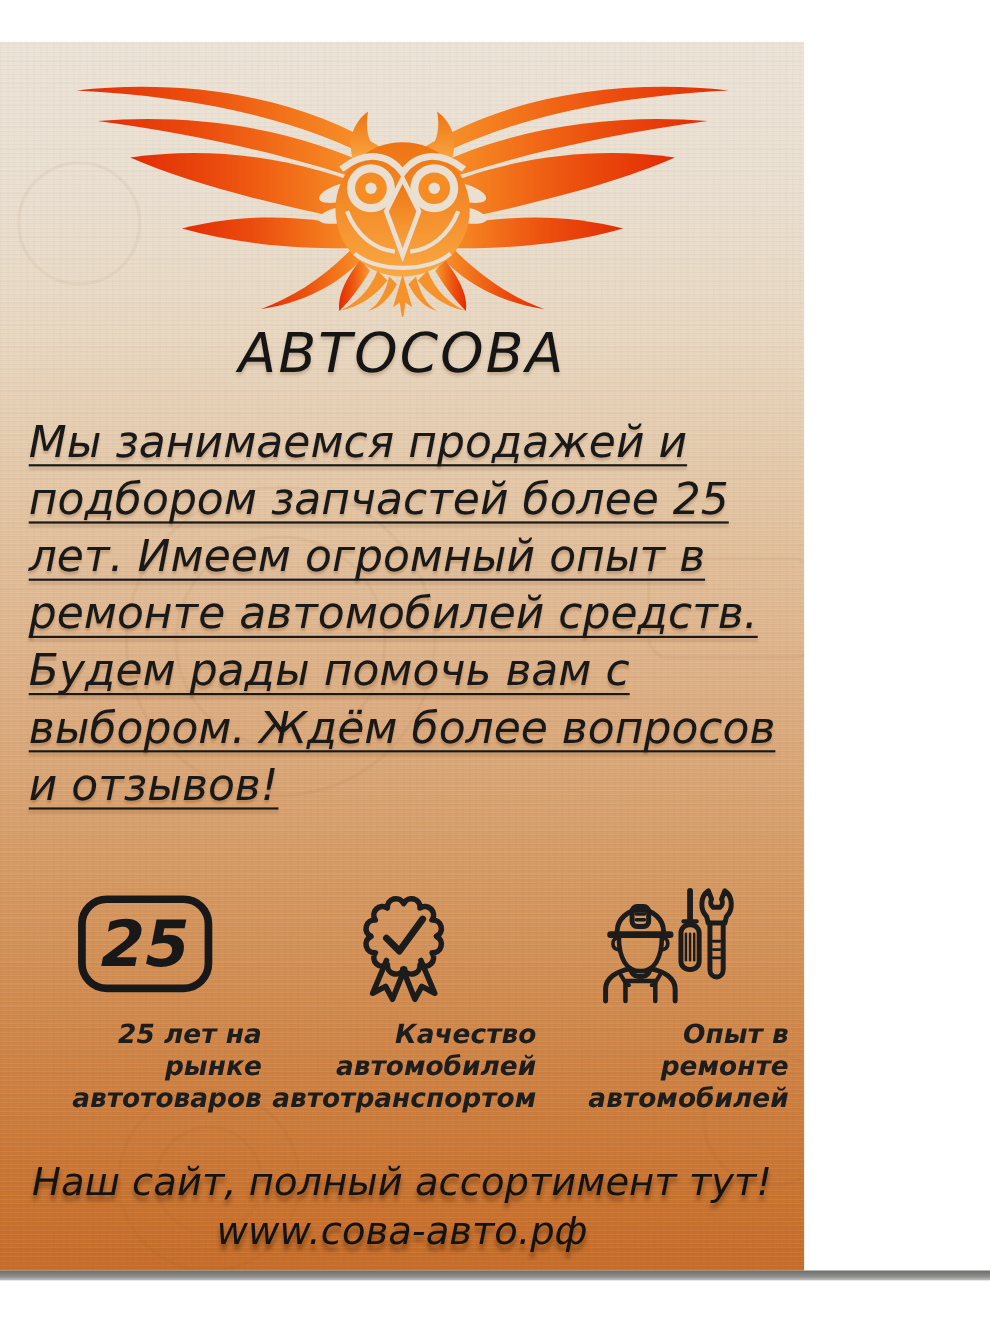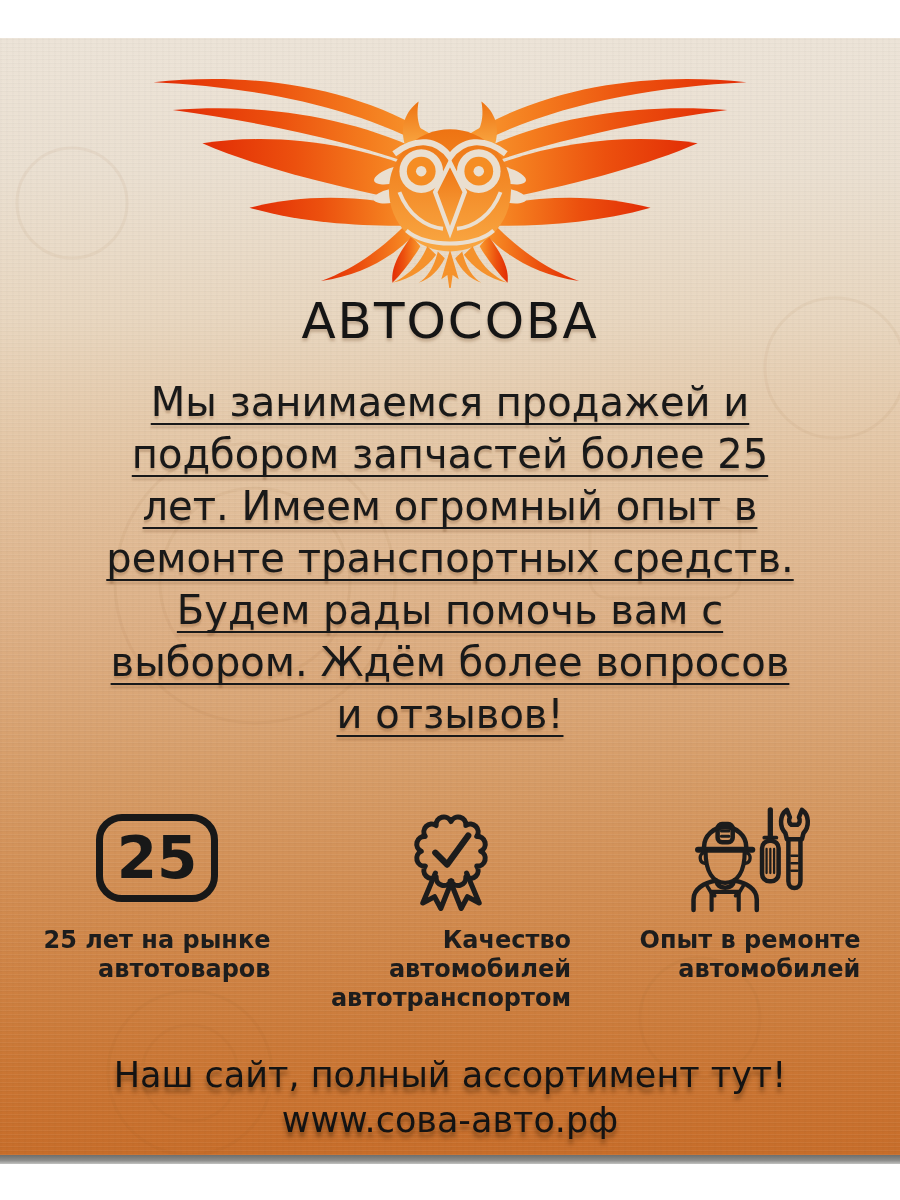--- a/index.html
+++ b/index.html
@@ -1,29 +1,29 @@
 <!DOCTYPE html>
 <html><head>
 <meta charset="utf-8">
 <style>
   html,body{margin:0;padding:0;background:#ffffff;}
   .page{position:relative;width:900px;height:1200px;background:#ffffff;overflow:hidden;
         font-family:"DejaVu Sans","Liberation Sans",sans-serif;}
-  .poster{position:absolute;top:38px;left:0;width:900px;height:1117px;overflow:hidden;
+  .poster{position:absolute;top:38px;left:0;width:731px;height:1117px;overflow:hidden;
     background:linear-gradient(180deg,#ece3d7 0%,#eadfd0 12%,#e8d6bf 25%,#e3c4a2 38%,
-      #ddb086 52%,#d69c67 66%,#d0884b 80%,#ca7634 92%,#c76d2a 100%);}
+      #ddb086 52%,#d69c67 66%,#d0884b 80%,#ca7634 92%,#c76d2a 100%);font-style:italic;}
   .poster::after{content:"";position:absolute;inset:0;pointer-events:none;
     background:repeating-linear-gradient(180deg,rgba(255,255,255,0.055) 0 1px,rgba(0,0,0,0.018) 1px 2px,transparent 2px 4px),
                repeating-linear-gradient(90deg,rgba(0,0,0,0.013) 0 2px,transparent 2px 6px);}
   .wm{position:absolute;inset:0;}
   .content{position:relative;z-index:2;display:flex;flex-direction:column;align-items:center;height:100%;}
   .owl-wrap{margin-top:32px;width:628px;height:218px;}
   .title{margin:4px 0 0 0;font-size:50px;font-weight:400;letter-spacing:2px;color:#151515;
     text-shadow:0 3px 3px rgba(90,50,15,0.25);}
-  .about{margin-top:26px;text-align:center;font-size:40px;line-height:52px;color:#191919;
+  .about{margin-top:26px;font-size:40px;line-height:52px;color:#191919;
     text-shadow:0 3px 2px rgba(90,45,10,0.22);}
   .about .line{display:block;text-decoration:underline;text-decoration-thickness:2px;
     text-underline-offset:7px;text-decoration-skip-ink:none;}
   .features{margin-top:44px;width:100%;box-sizing:border-box;display:flex;
     justify-content:space-between;padding:0 14px 0 26px;}
   .feature{display:flex;flex-direction:column;align-items:center;}
   .feature.f1{width:262px;} .feature.f2{width:320px;} .feature.f3{width:272px;}
   .icon-area{height:132px;display:flex;align-items:flex-end;justify-content:center;margin-bottom:10px;}
   .badge25{width:108px;height:74px;border:7px solid #181818;border-radius:26px;
     display:flex;align-items:center;justify-content:center;margin-bottom:14px;}
@@ -110,21 +110,21 @@
           </g>
         </svg>
       </div>
 
       <h1 class="title">АВТОСОВА</h1>
 
       <div class="about">
         <span class="line">Мы занимаемся продажей и</span>
         <span class="line">подбором запчастей более 25</span>
         <span class="line">лет. Имеем огромный опыт в</span>
-        <span class="line">ремонте транспортных средств.</span>
+        <span class="line">ремонте автомобилей средств.</span>
         <span class="line">Будем рады помочь вам с</span>
         <span class="line">выбором. Ждём более вопросов</span>
         <span class="line">и отзывов!</span>
       </div>
 
       <div class="features">
 
         <div class="feature f1">
           <div class="icon-area">
             <div class="badge25">

